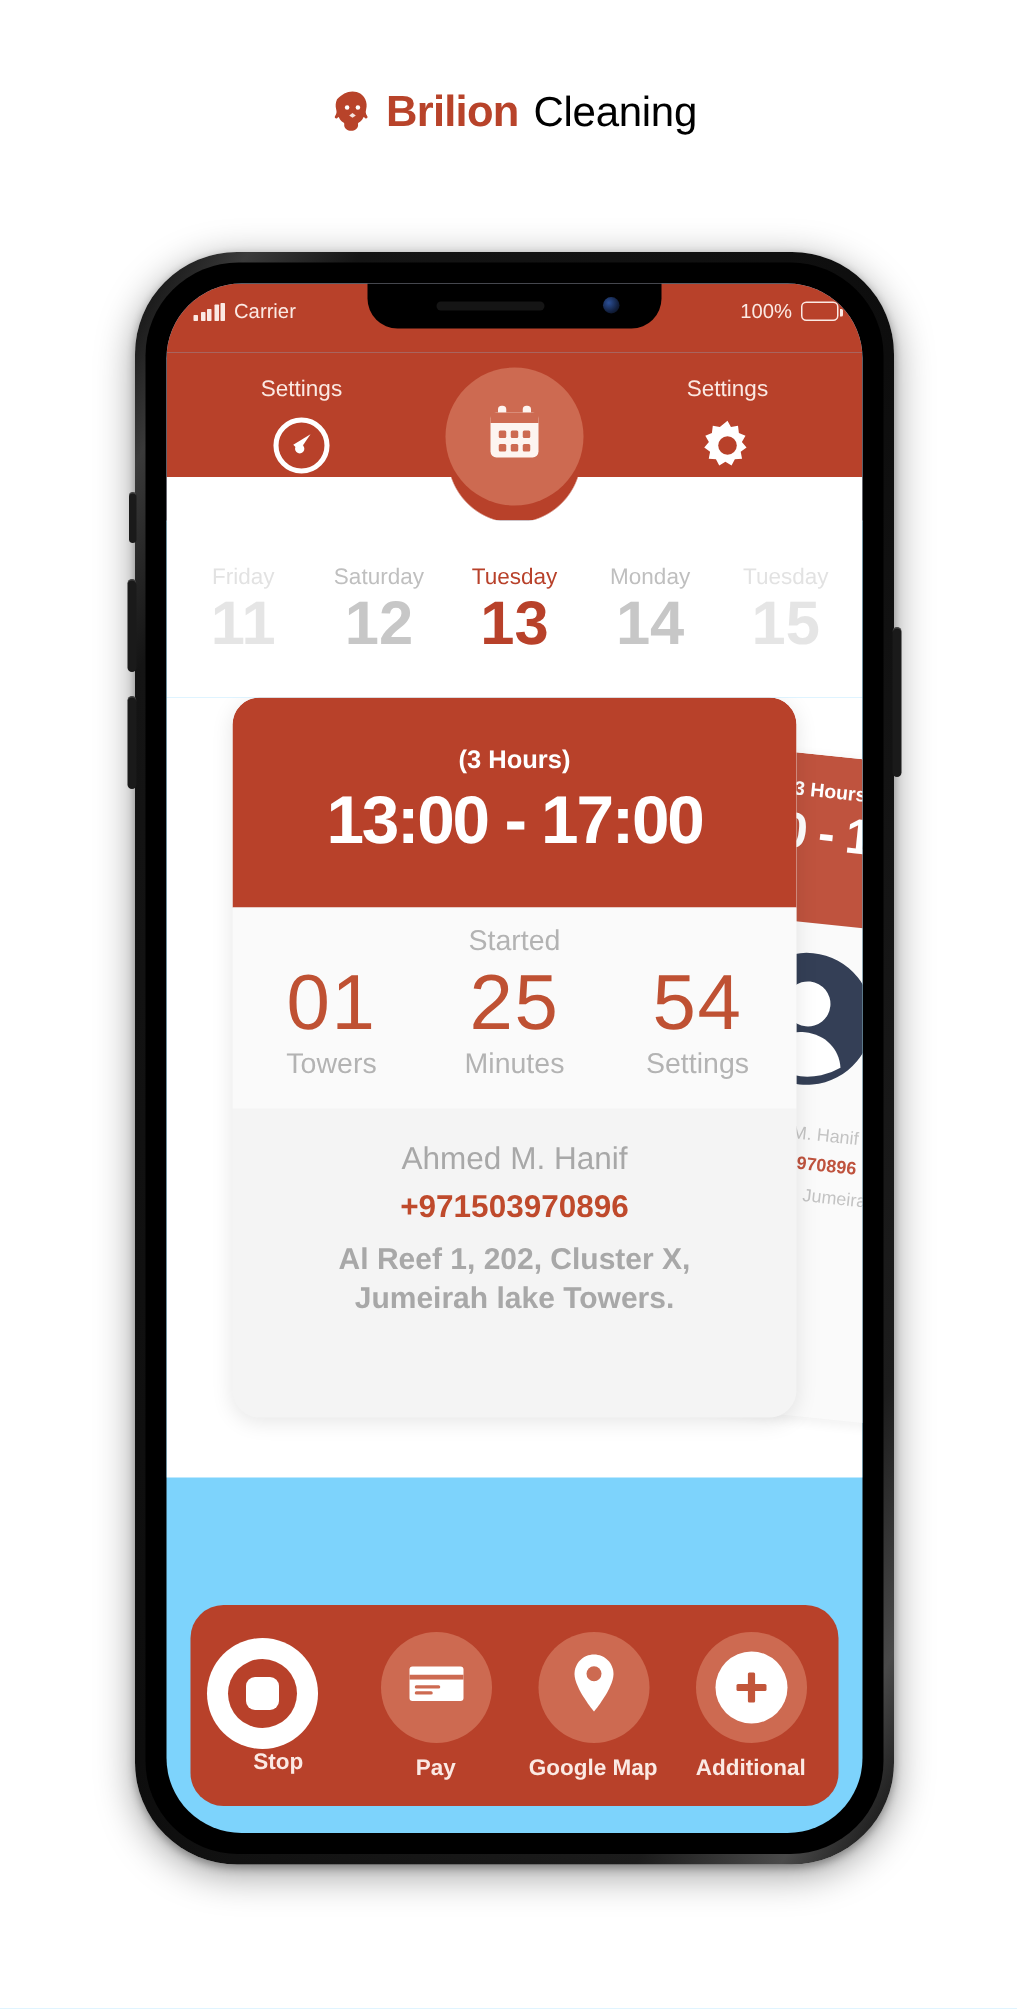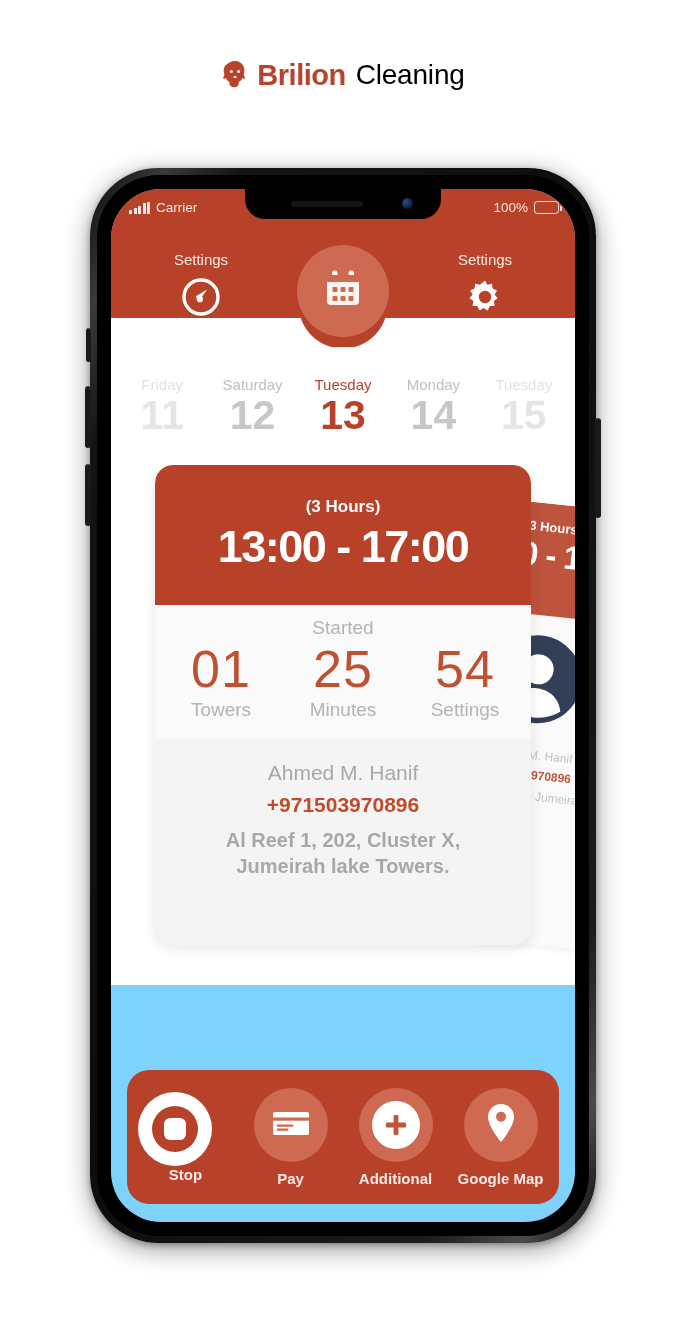--- a/index.html
+++ b/index.html
@@ -405,37 +405,37 @@
               <rect x="5.5" y="17.5" width="17" height="2.2" rx="1.1" fill="#cd6a51"></rect>
               <rect x="5.5" y="21.5" width="12" height="2.2" rx="1.1" fill="#cd6a51"></rect>
             </svg>
           </span>
         </div>
         <div class="a-label">Pay</div>
       </div>
 
       <div class="action">
         <div class="a-circle tint">
+          <span>
+            <svg width="32" height="42" viewBox="0 0 32 42">
+              <path d="M16 2C8.8 2 3 7.8 3 15c0 9.5 13 25 13 25s13-15.5 13-25C29 7.8 23.2 2 16 2z" fill="#ffffff"></path>
+              <circle cx="16" cy="14.8" r="5" fill="#cd6a51"></circle>
+            </svg>
+          </span>
+        </div>
+        <div class="a-label">Google Map</div>
+      </div>
+
+      <div class="action">
+        <div class="a-circle tint">
           <div class="plus-white">
             <svg width="28" height="28" viewBox="0 0 28 28">
               <rect x="11.6" y="4" width="4.8" height="20" rx="1" fill="#c2553a"></rect>
               <rect x="4" y="11.6" width="20" height="4.8" rx="1" fill="#c2553a"></rect>
             </svg>
           </div>
         </div>
         <div class="a-label">Additional</div>
       </div>
-
-      <div class="action">
-        <div class="a-circle tint">
-          <span>
-            <svg width="32" height="42" viewBox="0 0 32 42">
-              <path d="M16 2C8.8 2 3 7.8 3 15c0 9.5 13 25 13 25s13-15.5 13-25C29 7.8 23.2 2 16 2z" fill="#ffffff"></path>
-              <circle cx="16" cy="14.8" r="5" fill="#cd6a51"></circle>
-            </svg>
-          </span>
-        </div>
-        <div class="a-label">Google Map</div>
-      </div>
     </div>
 
   </div>
 </div>
 
 </body></html>

